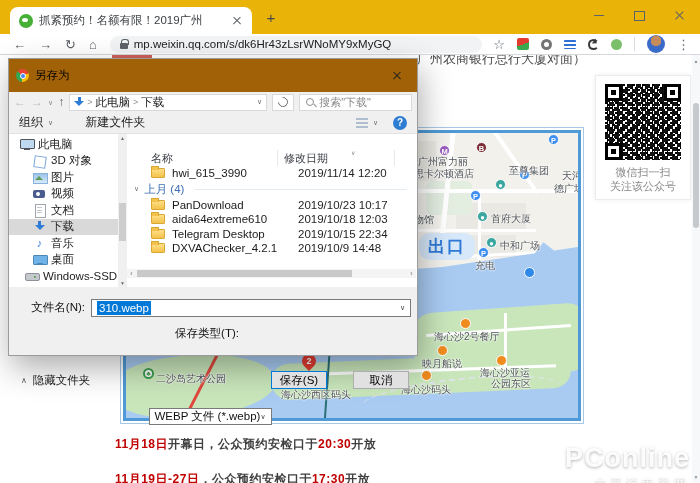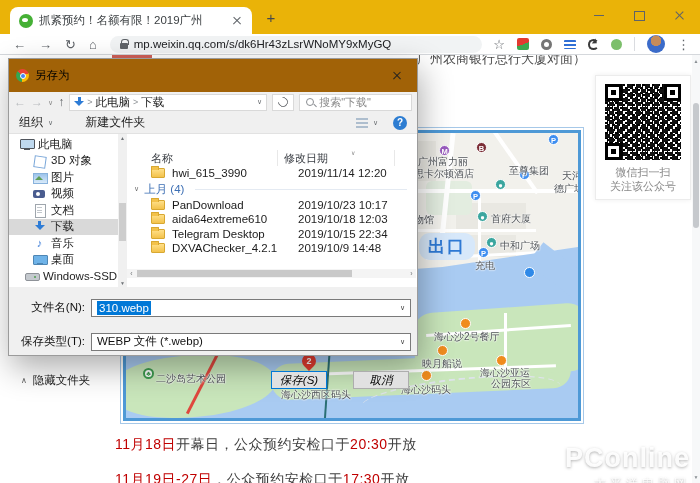--- a/index.html
+++ b/index.html
@@ -78,21 +78,21 @@
 
   .qr-card{position:absolute;left:595px;top:20px;width:96px;height:125px;background:#fff;border:1px solid #ECECEC;box-shadow:0 0 5px rgba(0,0,0,.07);}
   .qr{margin:8px auto 0;width:76px;height:76px;position:relative;background:
       conic-gradient(#111 25%,transparent 0 50%,#111 0 75%,transparent 0) 0 0/9px 9px,
       conic-gradient(#000 25%,#fff 0 50%,#000 0 75%,#fff 0) 0 0/5px 5px;}
   .fp{position:absolute;width:17px;height:17px;border:3px solid #000;background:#fff;}
   .fp:after{content:"";position:absolute;left:3px;top:3px;width:5px;height:5px;background:#000;}
   .fp.tl{left:0;top:0;} .fp.tr{right:0;top:0;} .fp.bl{left:0;bottom:0;}
   .qr-cap{font-size:11px;color:#8A8A8A;text-align:center;line-height:14px;margin-top:5px;}
 
-  .sched{position:absolute;left:115px;font-size:14px;font-weight:normal;color:#3F3F3F;letter-spacing:.5px;}
+  .sched{position:absolute;left:115px;font-size:12px;font-weight:bold;color:#3F3F3F;letter-spacing:.5px;}
   .sched .rd{color:#C00000;}
   .s1{top:381px;} .s2{top:416px;}
 
   .wm{position:absolute;right:10px;top:388px;text-align:right;color:rgba(255,255,255,.93);}
   .wm1{font-size:27px;font-weight:bold;letter-spacing:1px;text-shadow:0 1px 3px rgba(110,110,110,.5);}
   .wm2{font-size:12px;letter-spacing:4px;text-shadow:0 1px 2px rgba(110,110,110,.5);margin-top:1px;}
 
   .pg-scroll{position:absolute;right:0;top:0;width:8px;height:428px;background:#F7F8F9;}
   .pg-thumb{position:absolute;right:1px;top:48px;width:6px;height:125px;background:#C6C9CD;border-radius:3px;}
   .pg-arrow{position:absolute;right:0;width:8px;font-size:5px;color:#8A8F94;text-align:center;}
@@ -172,31 +172,31 @@
   .folder{width:14px;height:10px;margin-right:7px;position:relative;background:linear-gradient(#FFE08A,#F3C24B);border:1px solid #D8A832;border-radius:1px;flex:0 0 auto;}
   .folder:before{content:"";position:absolute;top:-3px;left:-1px;width:6px;height:3px;background:#F3C24B;border:1px solid #D8A832;border-bottom:none;border-radius:1px 1px 0 0;}
   .fname{width:126px;white-space:nowrap;overflow:hidden;}
   .fdate{color:#1F1F1F;}
   .fl-hscroll{position:absolute;left:0;right:1px;bottom:9px;height:9px;background:#F4F4F4;display:flex;align-items:center;}
   .hs-ar{width:9px;font-size:7px;color:#6F7377;text-align:center;line-height:9px;}
   .hs-right{margin-left:auto;}
   .hs-thumb{position:absolute;left:10px;width:215px;height:7px;top:1px;background:#C9C9C9;}
 
   .fdrow{display:flex;align-items:center;margin:5px 6px 0 0;height:31px;}
-  .fdrow+.fdrow{margin-top:3px;}
+  .fdrow+.fdrow{margin-top:3px;flex-direction:column;}
   .flabel{flex:0 0 82px;text-align:right;padding-right:6px;font-size:11.5px;color:#111;}
   .fbox{flex:1;height:18px;background:#fff;border:1px solid #7A7A7A;display:flex;align-items:center;padding:0 5px;font-size:11.5px;}
   .fsel{background:#0078D7;color:#fff;padding:1px 2px;}
   .fbox .endchev{margin-left:auto;font-size:7px;color:#444;}
   .ftype-text{color:#111;}
 
   .dlg-footer{display:flex;align-items:center;margin-top:13px;padding:0 8px 0 12px;height:20px;}
   .hidefold{display:flex;align-items:center;gap:6px;font-size:11.5px;color:#1B1B1B;}
   .hf-chev{font-size:8px;color:#555;}
-  .btns{margin-left:auto;display:flex;gap:26px;font-style:italic;}
+  .btns{margin-left:auto;display:flex;gap:26px;}
   .btn{width:56px;height:18px;font-size:11.5px;display:flex;align-items:center;justify-content:center;background:#E1E1E1;color:#000;}
   .btn-save{border:1px solid #0078D7;}
   .btn-cancel{border:1px solid #ADADAD;}
 </style>
 </head>
 <body>
 
 <div id="screen">
 
   <div class="tabstrip">

